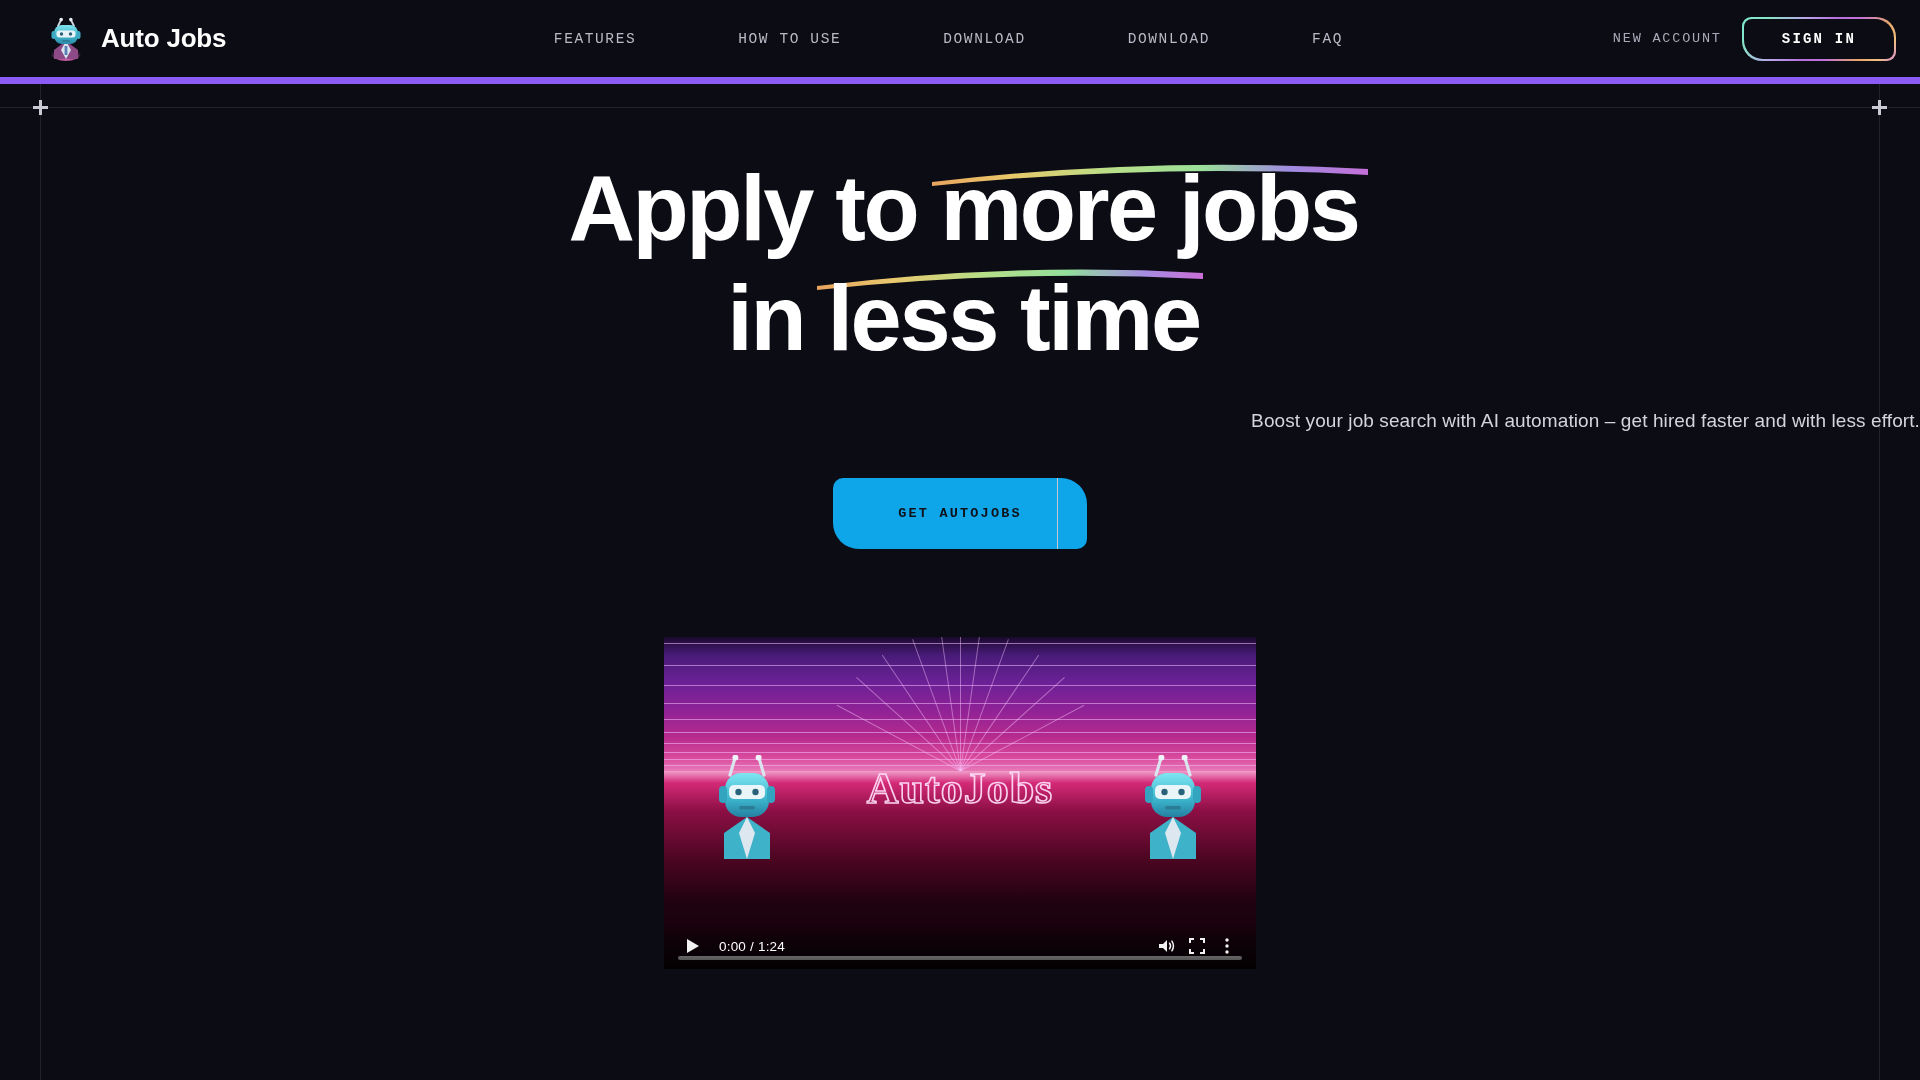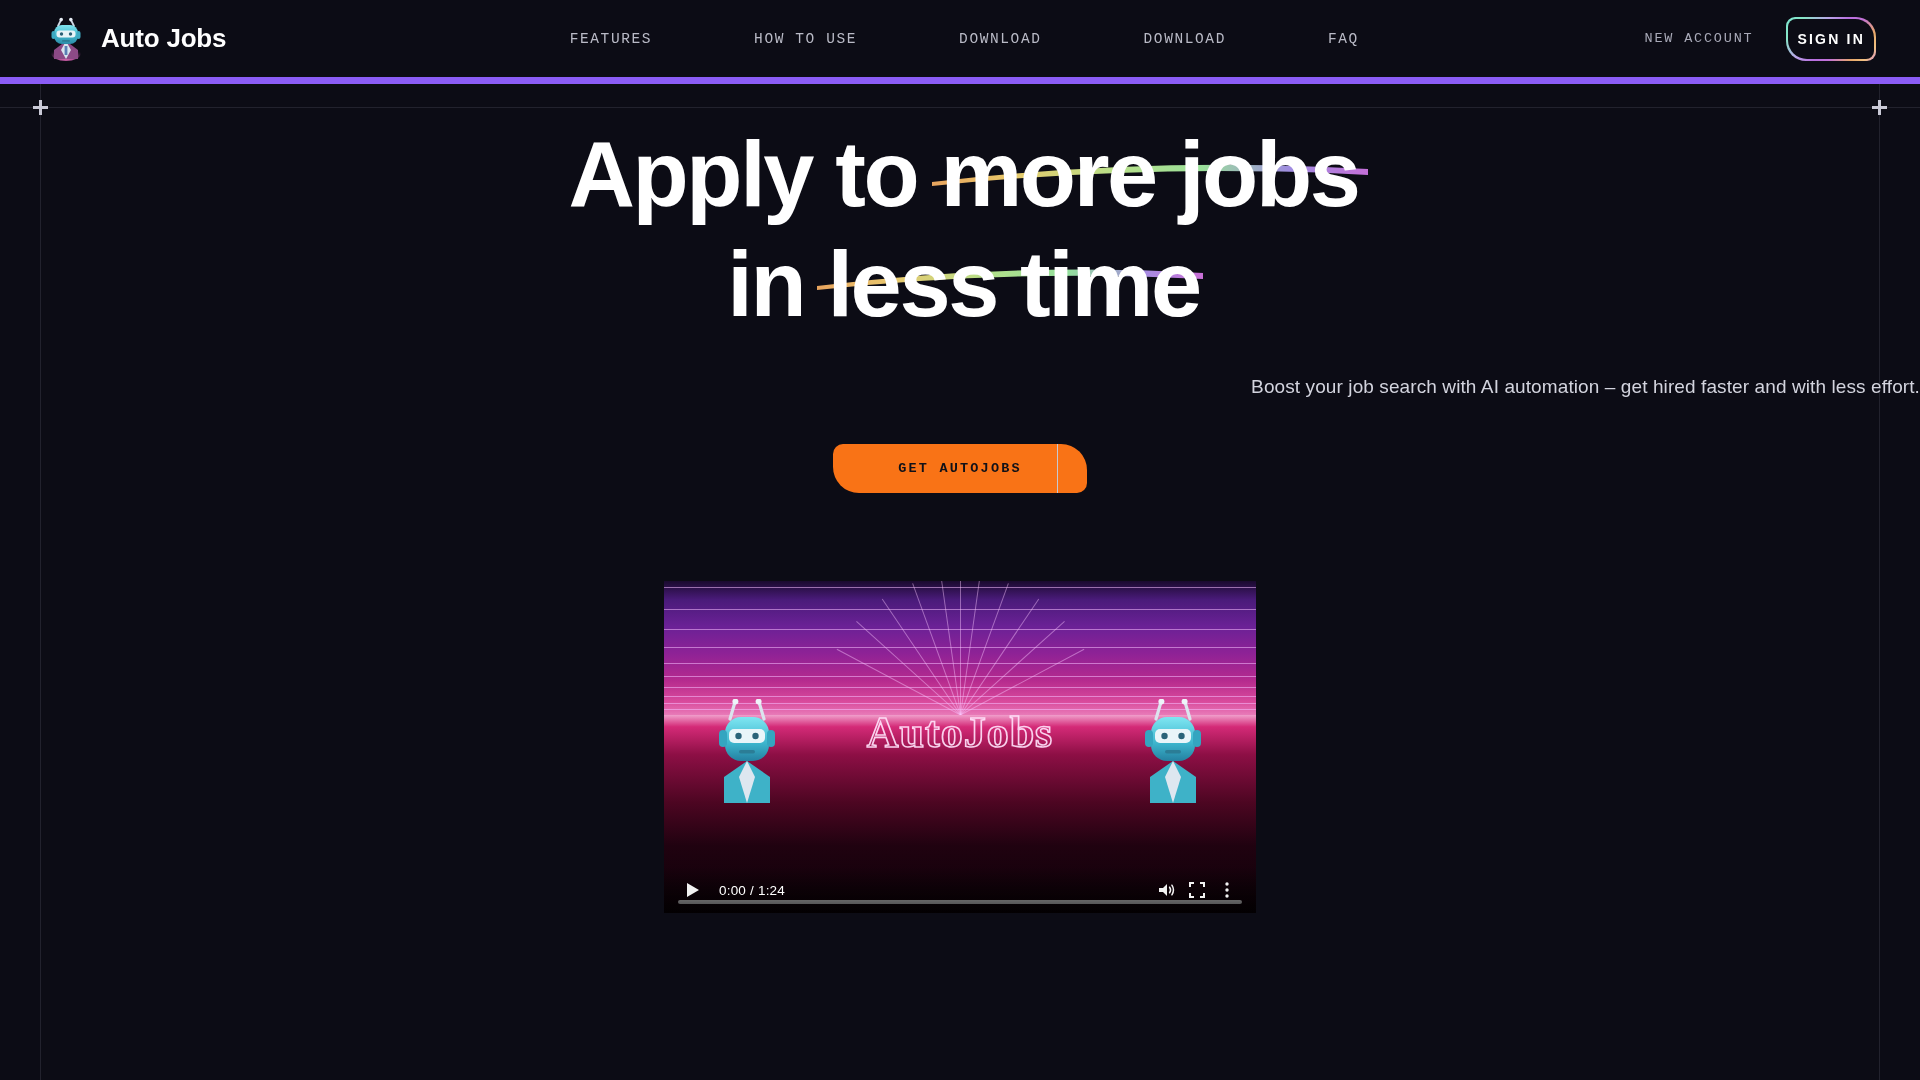--- a/index.html
+++ b/index.html
@@ -69,22 +69,22 @@
     color: #b9bac6;
     padding: 10px 0;
     margin: 0 51px;
     cursor: pointer;
     white-space: nowrap;
   }
 
   .header-right {
     display: flex;
     align-items: center;
-    margin-right: 44px;
-    gap: 33px;
+    margin-right: 24px;
+    gap: 20px;
   }
 
   .new-account {
     font-family: "Liberation Mono", "DejaVu Sans Mono", monospace;
     font-size: 13.5px;
     letter-spacing: 1.8px;
     color: #a9aab8;
     cursor: pointer;
     white-space: nowrap;
   }
@@ -97,22 +97,22 @@
     background: linear-gradient(130deg,
         #7fe7d4 0%, #86e6c6 14%,
         #b9a6e8 34%, #b86fe0 50%,
         #c272d8 62%, #e8a86a 80%,
         #f0c080 90%, #d98fd0 100%);
     cursor: pointer;
   }
   .signin-inner {
     background: #0c0c15;
     border-radius: 8px 19px 8px 19px;
-    padding: 12px 9px;
-    font-family: Liberation Sans, sans-serif;
+    padding: 12px 38px;
+    font-family: Liberation Mono, monospace;
     font-size: 14px;
     font-weight: bold;
     letter-spacing: 2.2px;
     color: #ffffff;
     white-space: nowrap;
   }
 
   
   .guide-v {
     position: absolute;
@@ -154,21 +154,21 @@
   
   .hero {
     position: absolute;
     top: 84px; left: 0;
     width: 1920px;
     z-index: 5;
     text-align: center;
   }
 
   .headline {
-    margin-top: 40px;
+    margin-top: 74px;
     font-size: 92px;
     font-weight: 800;
     line-height: 1.1;
     letter-spacing: -2.4px;
     color: #ffffff;
     padding-left: 7px;
   }
 
   .hl-line { position: relative; display: block; height: 110px; }
   .hl-line .txt { position: relative; z-index: 2; }
@@ -195,24 +195,24 @@
   .cta-row {
     margin-top: 46px;
     display: flex;
     justify-content: center;
     align-items: center;
     gap: 24px;
   }
 
   .btn-white {
     position: relative;
-    background: #f97316;
+    background: #0ea5e9;
     color: #111118;
     border-radius: 10px 26px 10px 26px;
-    padding: 17px 0;
+    padding: 28px 0;
     width: 254px;
     text-align: center;
     font-family: "Liberation Mono", "DejaVu Sans Mono", monospace;
     font-size: 13.5px;
     font-weight: bold;
     letter-spacing: 2.2px;
     cursor: pointer;
   }
   .btn-white::after {
     content: "";

